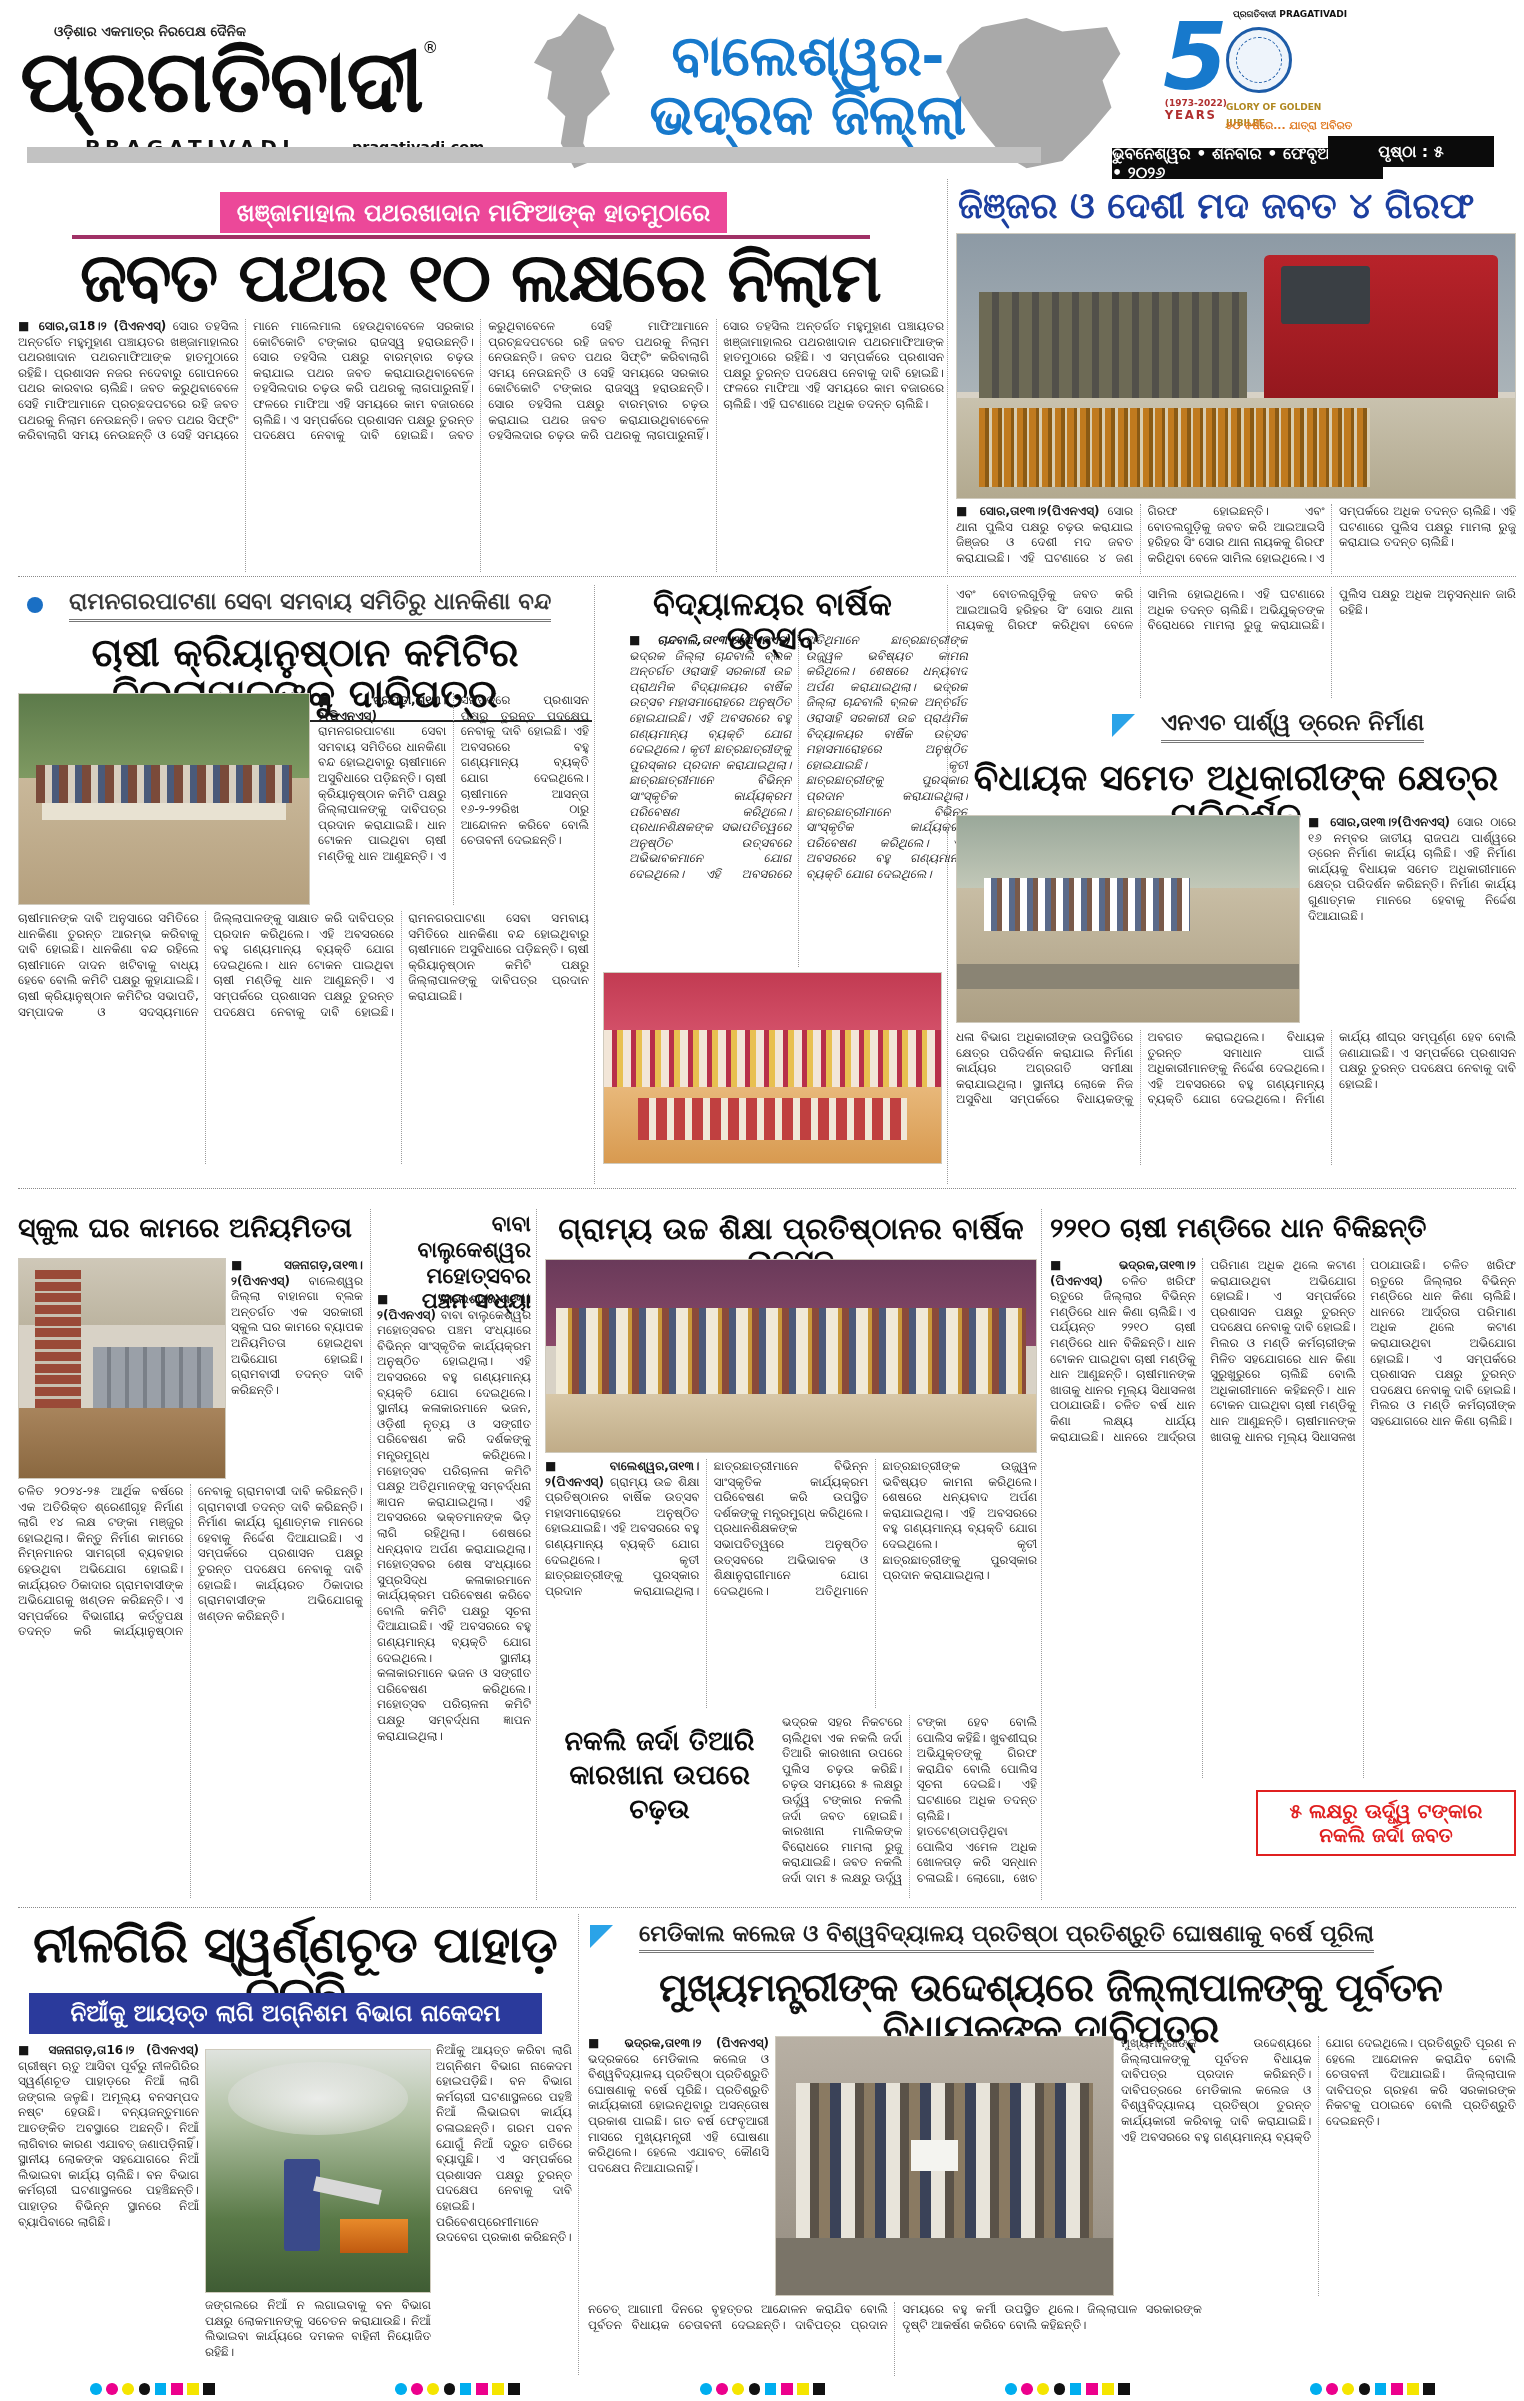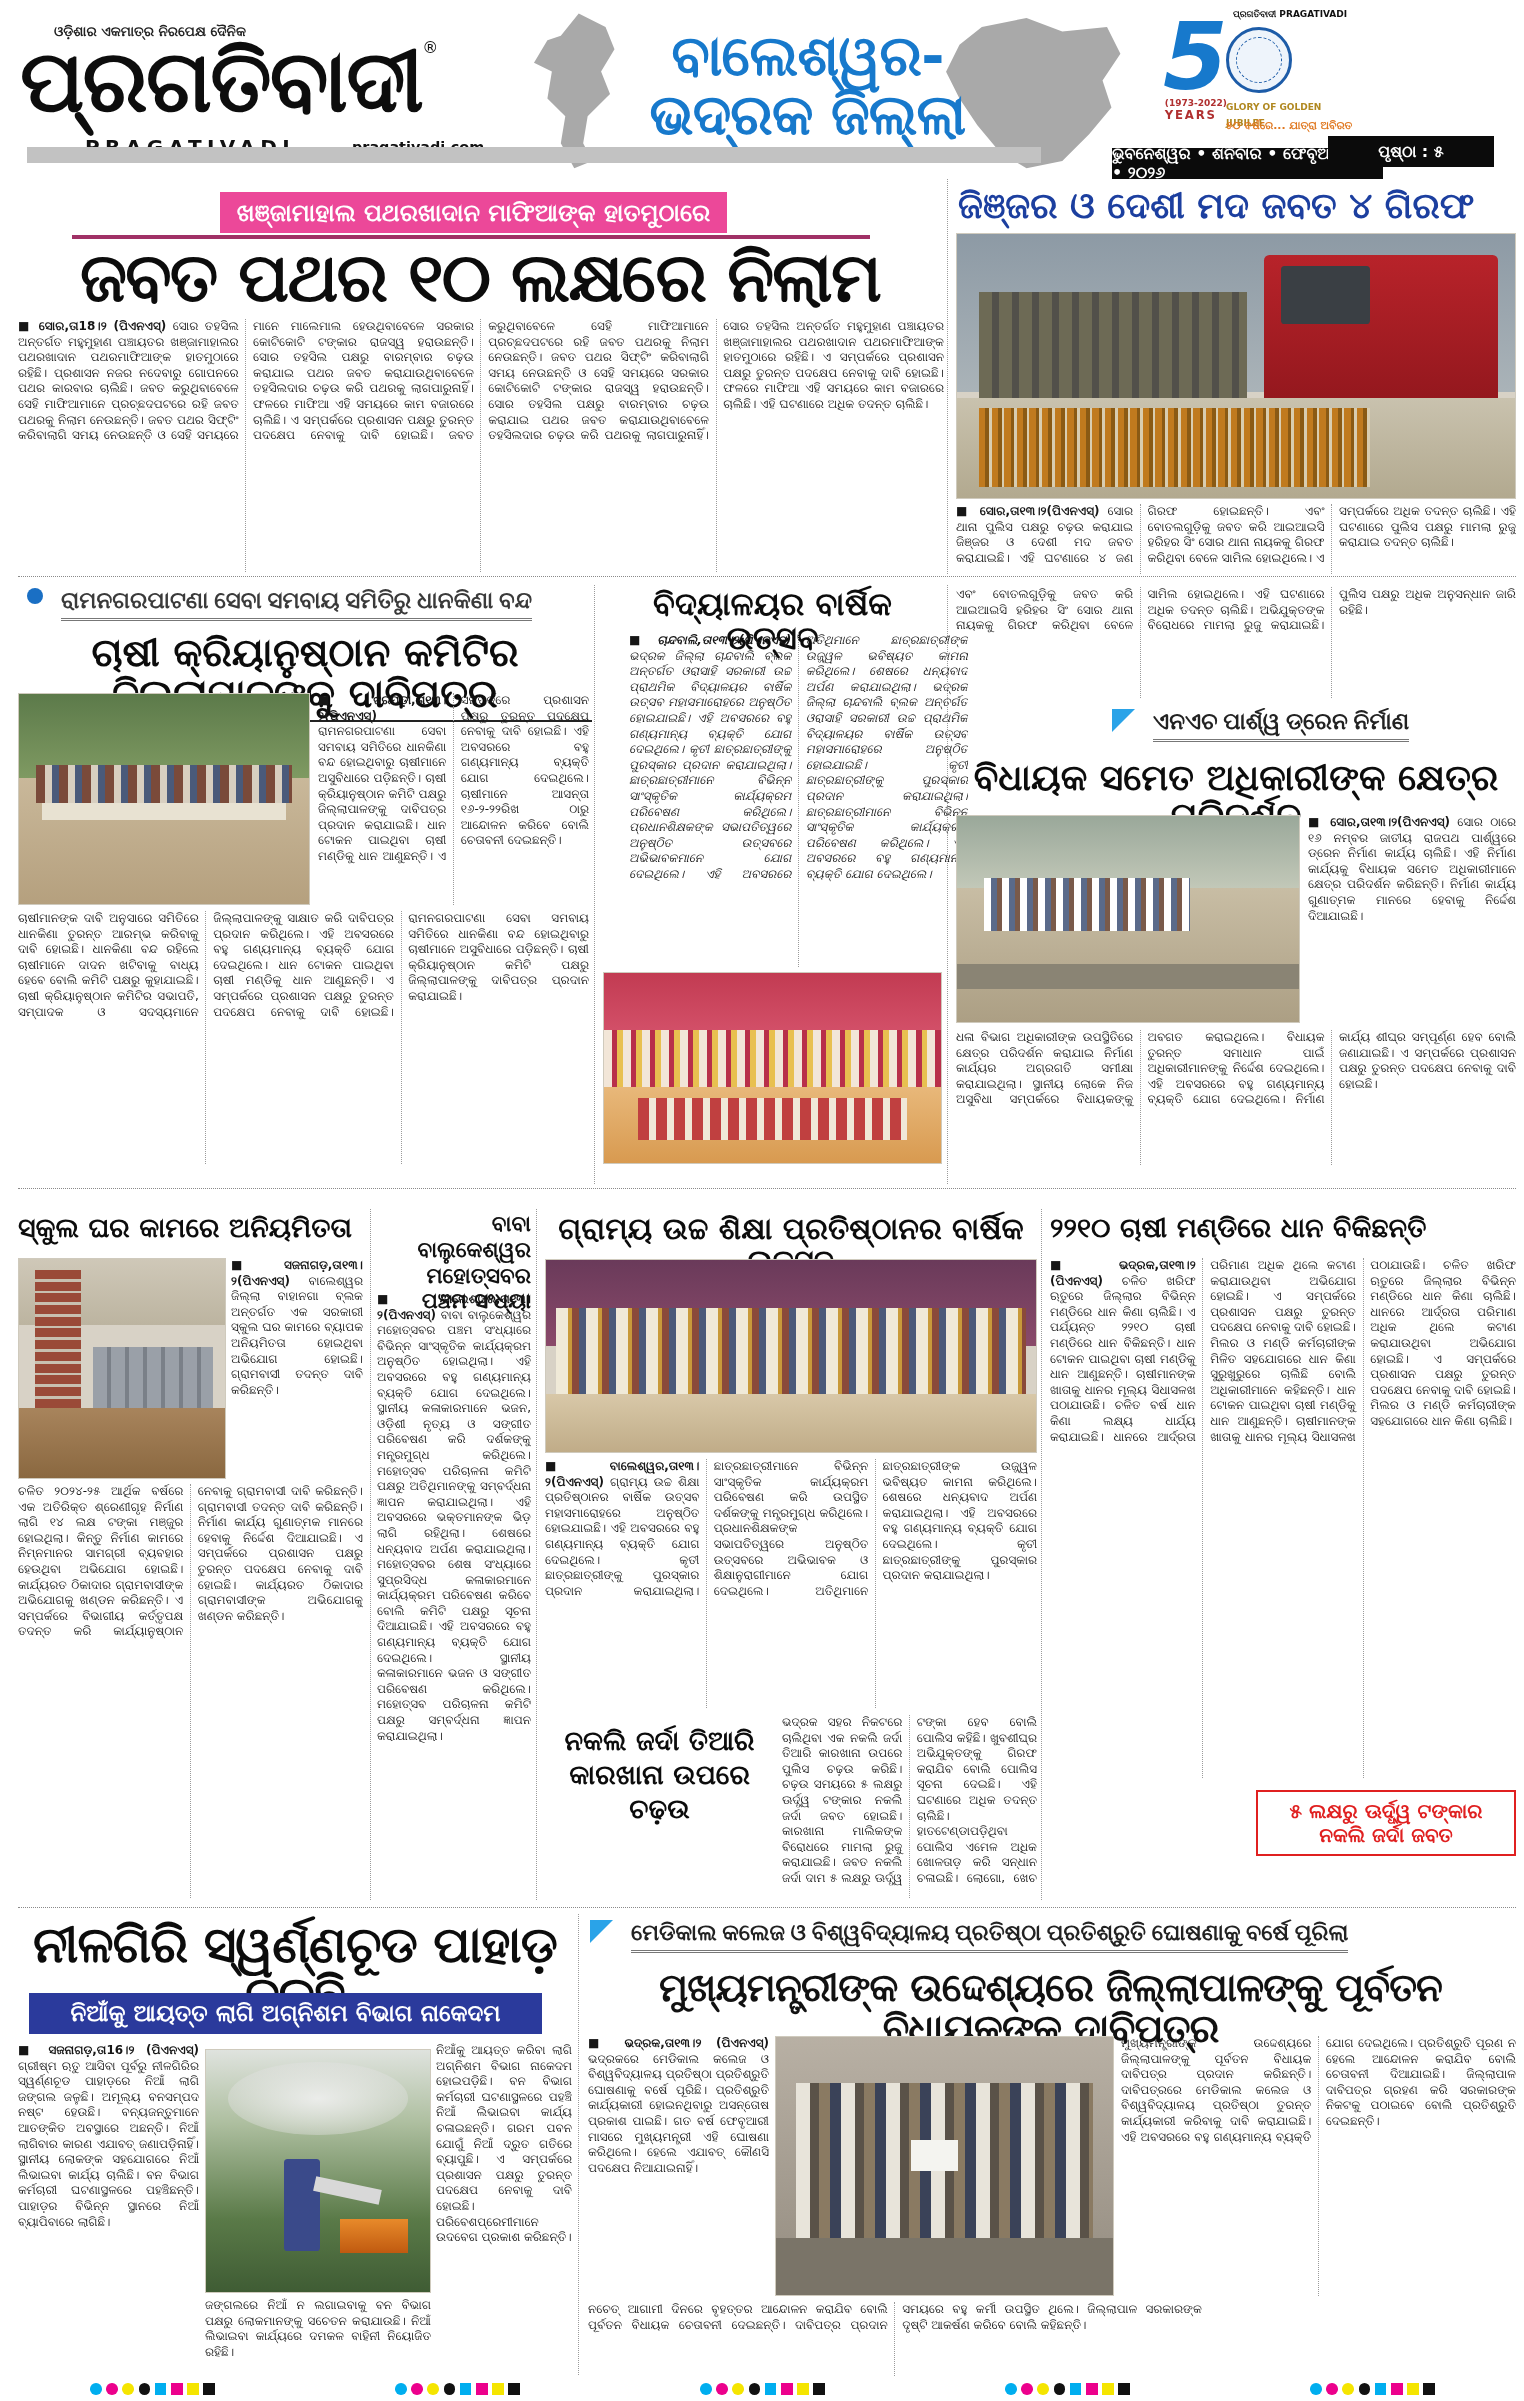--- a/index.html
+++ b/index.html
@@ -46,21 +46,21 @@
   
   .kicker-maroon { background:#ec4899; color:#fff; font-size:24px; font-weight:bold;
                    display:flex; align-items:center; justify-content:center; }
   .maroon-line { background:#a03166; height:3.6px; }
   .hl-xxl { font-size:68px; font-weight:800; letter-spacing:-1.8px; text-align:center; line-height:1.0; color:#0c0c0c; }
   .hl-blue { font-size:36px; font-weight:800; color:#1c3f9f; line-height:1.05; }
   .hl-lg { font-size:39px; font-weight:800; color:#0c0c0c; text-align:center; line-height:1.05; }
   .hl-md { font-size:32px; font-weight:800; color:#0c0c0c; text-align:center; line-height:1.05; }
   .hl-band { font-size:27px; font-weight:800; color:#0c0c0c; line-height:1.08; }
   .hl-huge { font-size:50px; font-weight:800; color:#0c0c0c; text-align:center; letter-spacing:-0.9px; line-height:1.0; }
-  .kicker-row { display:flex; align-items:flex-start; gap:18px;font-family:Liberation Serif, serif; }
+  .kicker-row { display:flex; align-items:center; gap:26px; }
   .kicker-text { font-size:23px; font-weight:bold; color:#3a3a3a; border-bottom:3.6px double #777; padding-bottom:3.6px; }
   .dot-icon { width:16px; height:16px; border-radius:50%; background:#1a6fc4; flex:0 0 auto; }
   .tri-icon { width:0; height:0; border-top:23px solid #2aa3e8; border-right:23px solid transparent; flex:0 0 auto; }
   .underline2 { border-bottom:2.7px solid #222; padding-bottom:5.4px; }
   .deckbar { background:#2b3a9c; color:#fff; font-size:23px; font-weight:bold;
              display:flex; align-items:center; justify-content:center; }
   .redbox { border:2.7px solid #e02020; background:#fff; color:#e02020; font-size:20px;
             font-weight:800; text-align:center; display:flex; align-items:center; justify-content:center;
             line-height:1.2; padding:3.6px 7.2px; }
   .subhead-center { font-size:27px; font-weight:800; text-align:center; line-height:1.25; color:#0c0c0c; }

